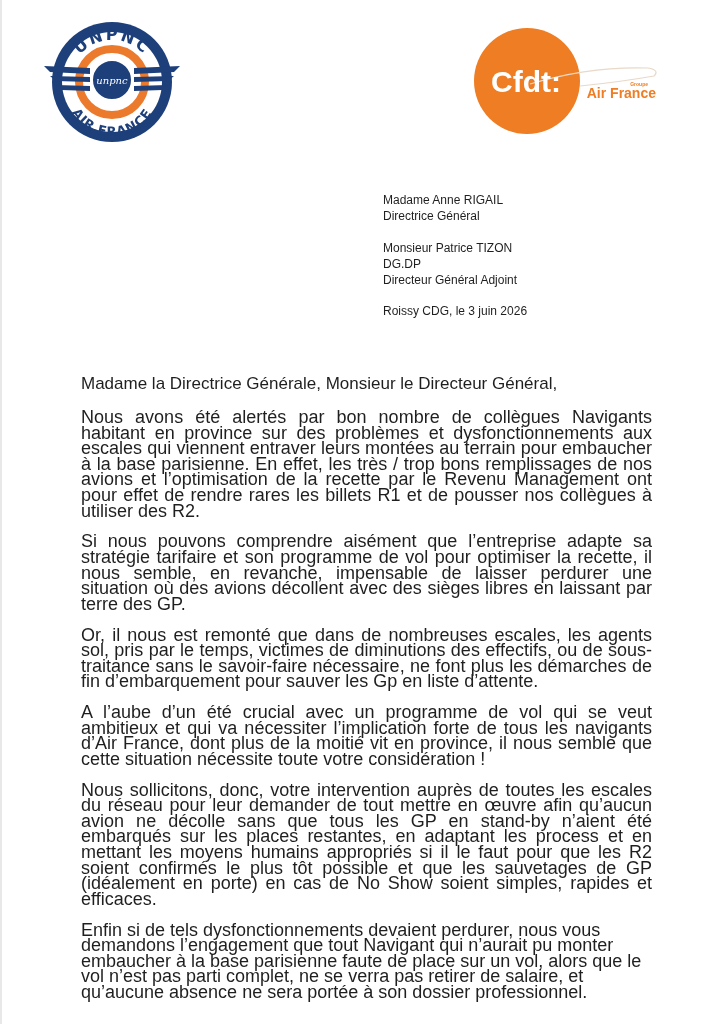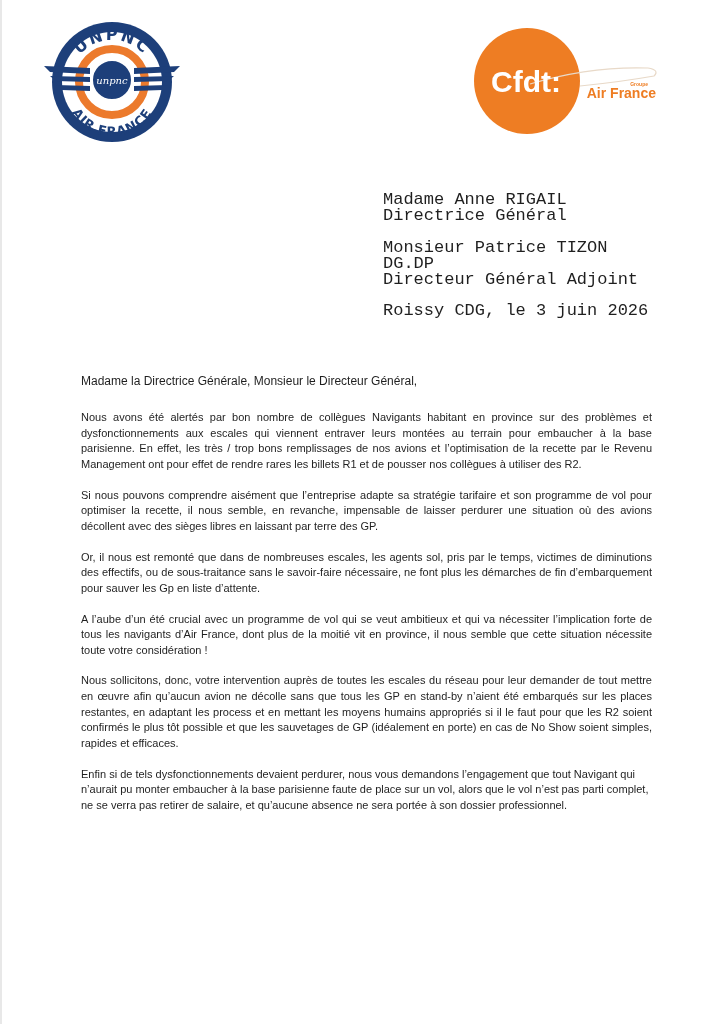--- a/index.html
+++ b/index.html
@@ -1,24 +1,24 @@
 <!DOCTYPE html>
 <html><head>
 <meta charset="utf-8">
 <style>
   html, body { margin: 0; padding: 0; background: #ffffff; }
   body { width: 726px; height: 1024px; position: relative; overflow: hidden;
          font-family: "Liberation Sans", sans-serif; color: #1f1f1f; }
   .left-edge { position: absolute; left: 0; top: 0; width: 2px; height: 1024px; background: #e8e8e8; }
   .logo-unpnc { position: absolute; left: 42px; top: 18px; width: 140px; height: 128px; }
   .logo-cfdt { position: absolute; left: 470px; top: 26px; width: 196px; height: 110px; }
-  .recipient { position: absolute; left: 383px; top: 192px; font-size: 17px; line-height: 16.3px; font-family: Liberation Mono, monospace; }
+  .recipient { position: absolute; left: 383px; top: 192px; font-size: 12px; line-height: 16.3px; }
   .recipient .gap { height: 15px; }
-  .salutation { position: absolute; left: 81px; top: 374px; font-size: 12px; }
-  .body { position: absolute; left: 81px; top: 410px; width: 571px; font-size: 11px; line-height: 15.6px; }
+  .salutation { position: absolute; left: 81px; top: 374px; font-size: 17px; }
+  .body { position: absolute; left: 81px; top: 410px; width: 571px; font-size: 18px; line-height: 15.6px; }
   .body p { margin: 0 0 15.2px 0; text-align: justify; }
   .body p.last { text-align: left; }
 </style>
 </head>
 <body>
 
 <div class="left-edge"></div>
 
 <svg class="logo-unpnc" viewBox="0 0 140 128">
   <circle cx="70" cy="64" r="60" fill="#1d3f7a"></circle>

